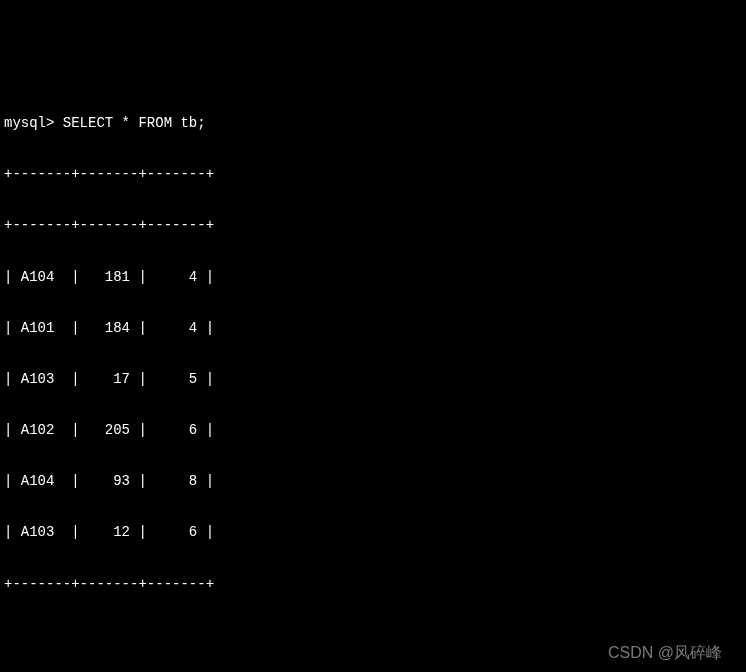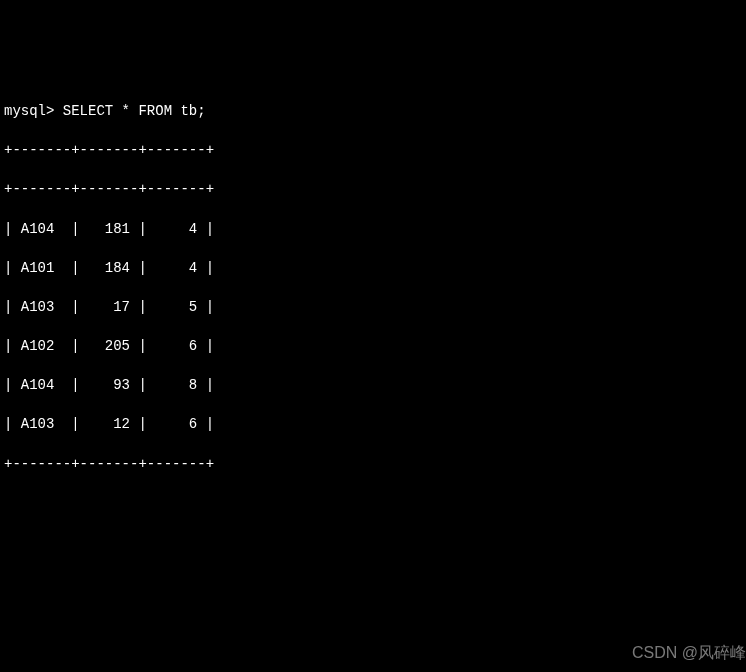--- a/index.html
+++ b/index.html
@@ -15,25 +15,26 @@
       line-height: 1.4;
       padding: 4px;
       width: 746px;
       height: 672px;
       overflow: hidden;
       position: relative;
       white-space: pre;
     }
     .line {
       display: block;
+      margin-top: 12px;
     }
     .watermark {
       position: absolute;
       bottom: 8px;
-      right: 0;
+      right: 24px;
       color: rgba(200, 200, 200, 0.6);
       font-family: Arial, sans-serif;
       font-size: 16px;
       pointer-events: none;
     }
   </style>
 </head>
 <body>
 
 

